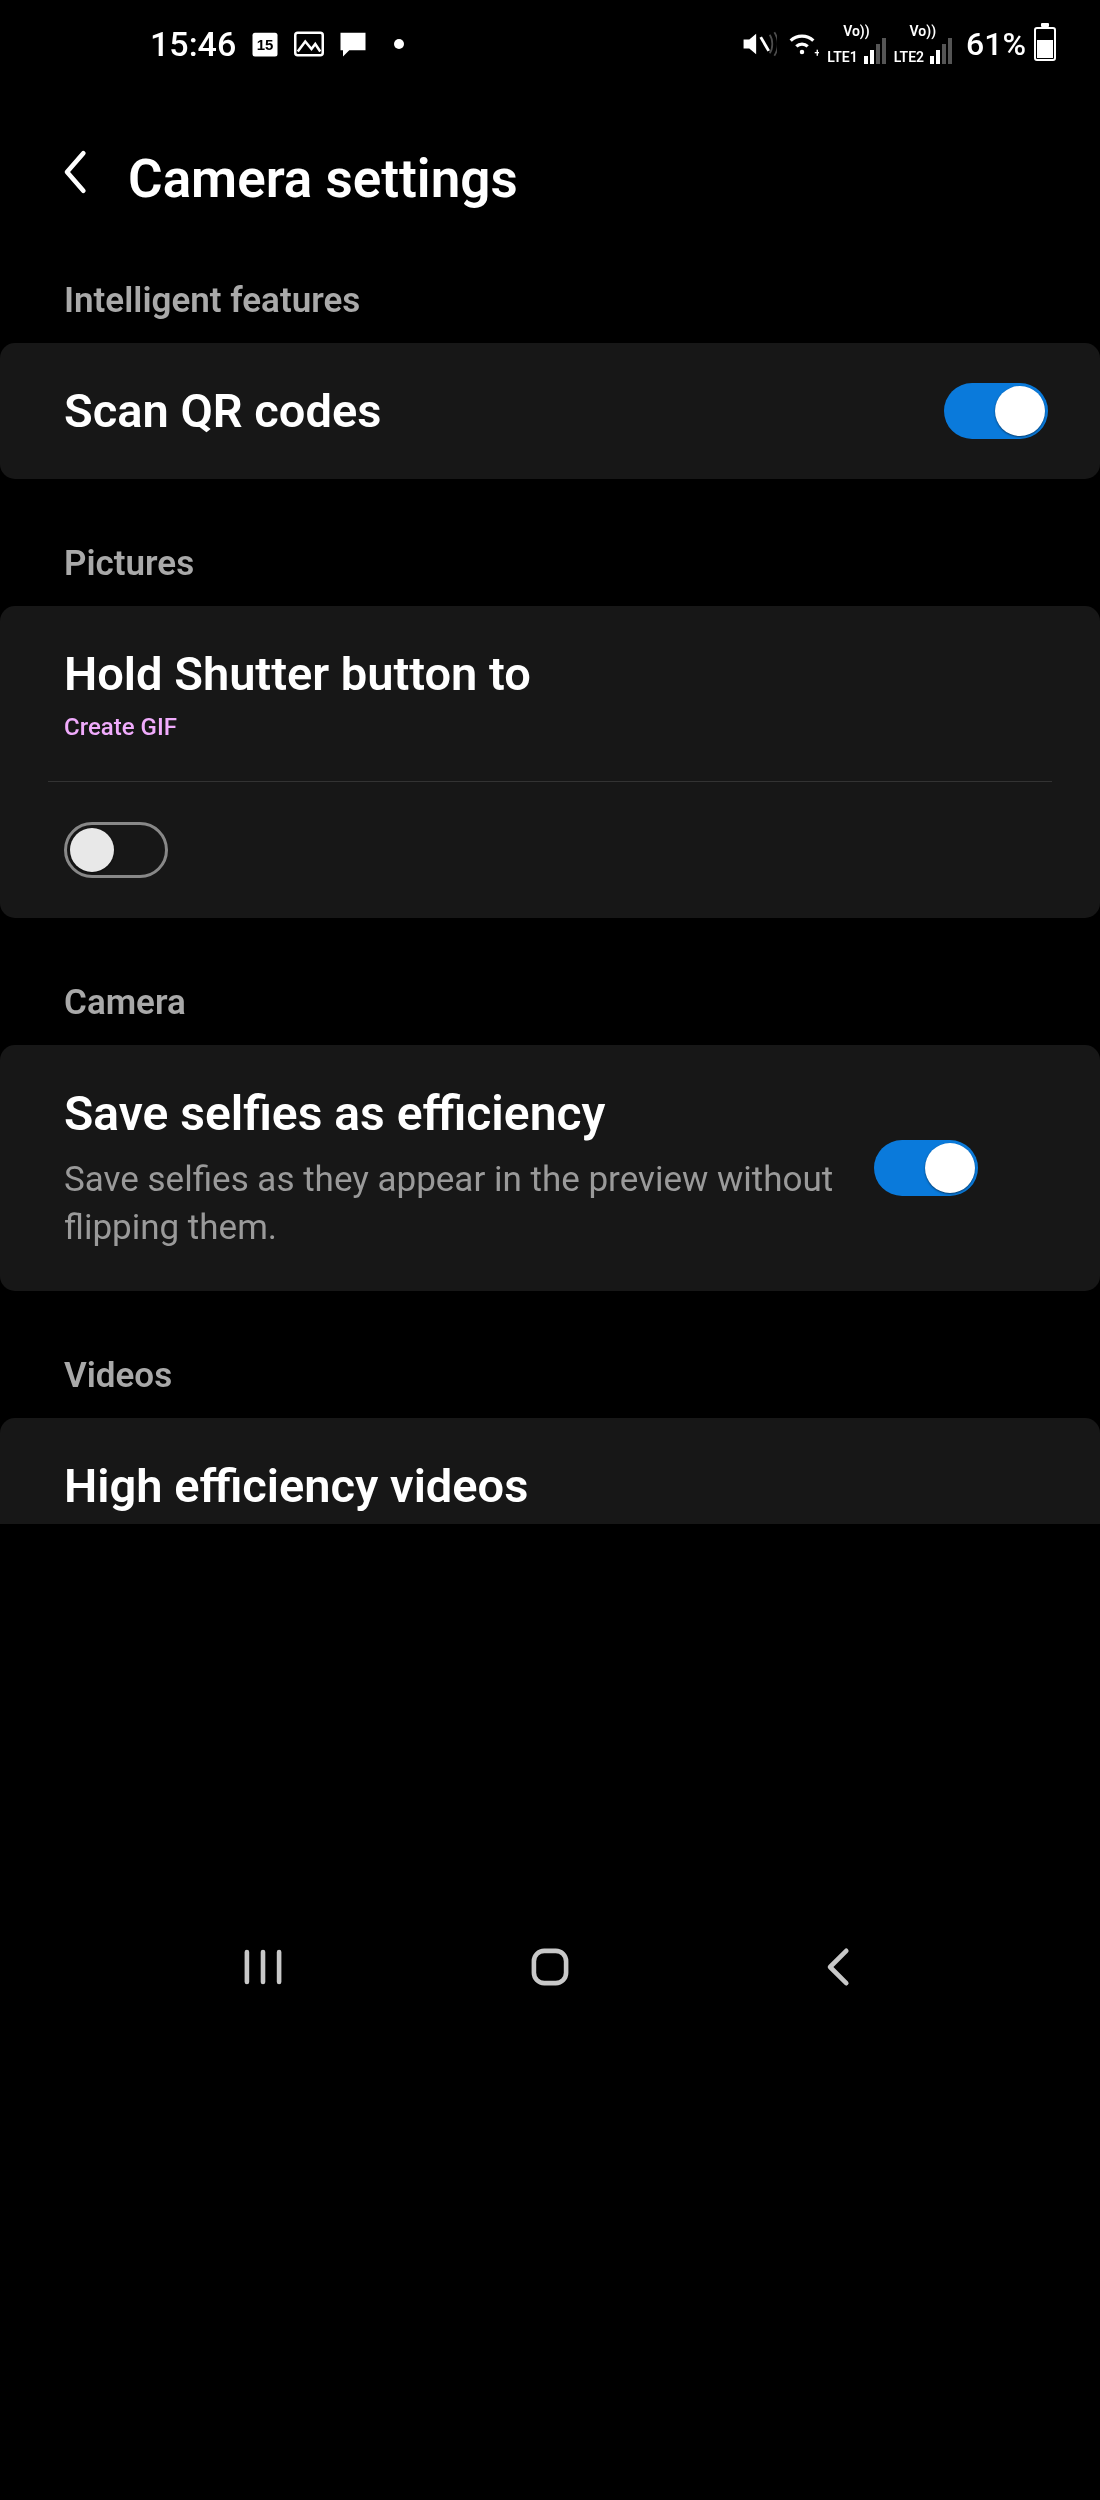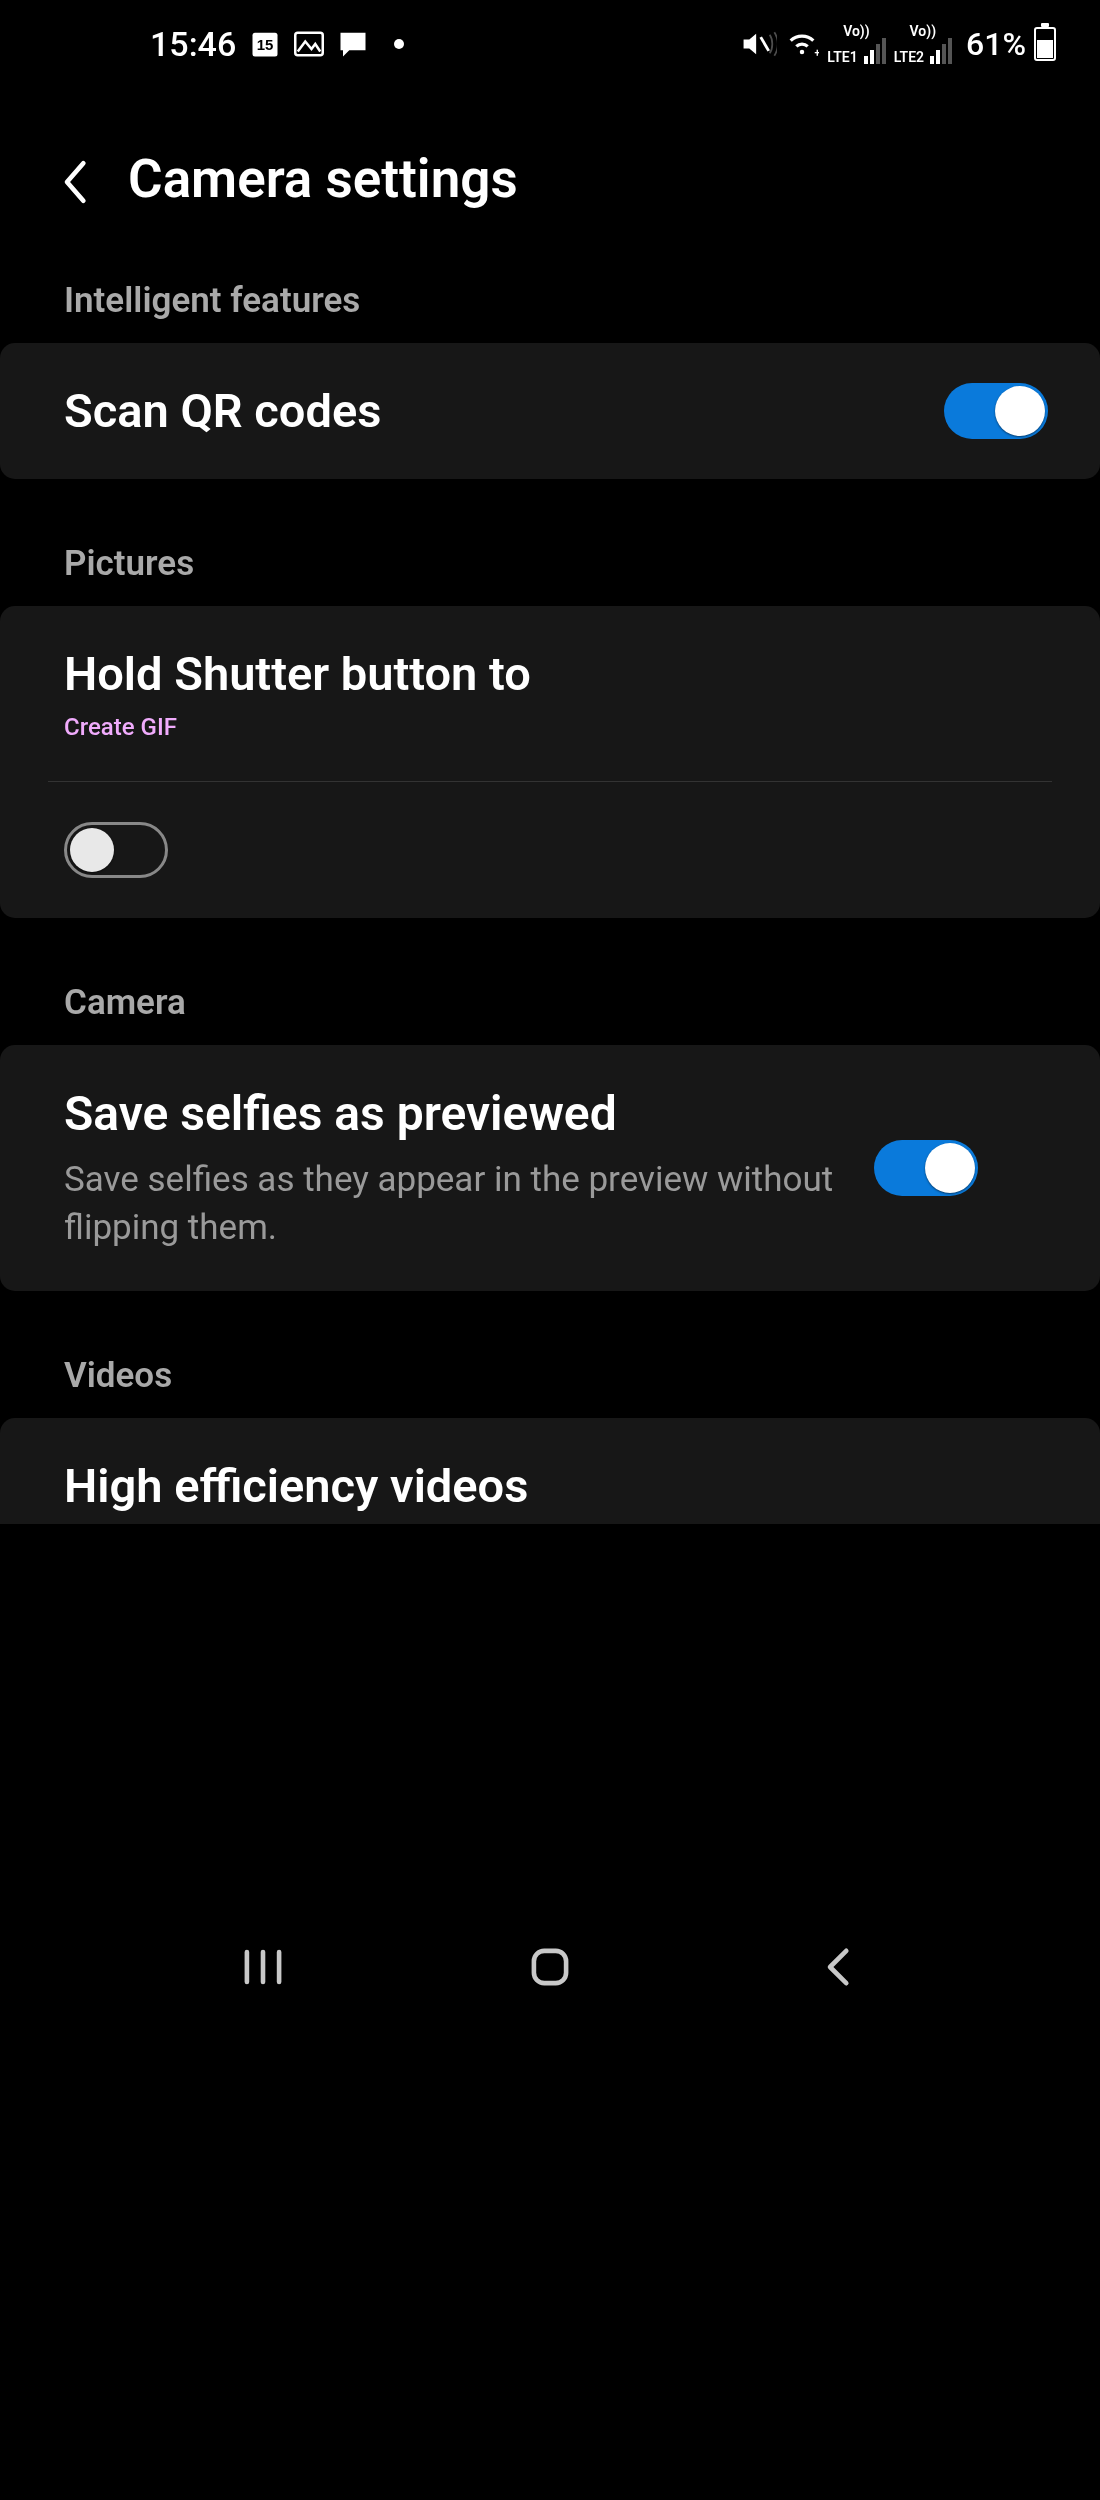--- a/index.html
+++ b/index.html
@@ -13,21 +13,21 @@
     .batt { width:22px; height:34px; border:2.5px solid #fff; border-radius:3px; position:relative; }
     .batt::before { content:""; position:absolute; top:-6px; left:5px; width:8px; height:4px; background:#fff; border-radius:1px; }
     .batt-fill { position:absolute; bottom:1px; left:1px; right:1px; height:60%; background:#fff; }
     .sim-txt { font-size:14px; line-height:1; font-weight:600; margin-right:2px; }
     .sim-vo { font-size:14px; }
     .bars { display:flex; align-items:flex-end; gap:2px; }
     .bars span { width:4px; background:#fff; }
     .bars span:nth-child(1){height:8px} .bars span:nth-child(2){height:14px} .bars span:nth-child(3){height:20px} .bars span:nth-child(4){height:26px}
     .bars.dim span:nth-child(3),.bars.dim span:nth-child(4){background:#555}
 
-    .header { display:flex; align-items:flex-end; gap:40px; padding:60px 60px 70px 60px; }
+    .header { display:flex; align-items:flex-start; gap:40px; padding:60px 60px 70px 60px; }
     .back-chevron { width:28px; height:48px; }
     .title { font-size:53px; font-weight:600; }
 
     .content { flex:1; overflow:hidden; }
     .section-header { color:#a9a9a9; font-size:35px; font-weight:600; padding:0 64px 22px 64px; }
 
     .card { background:#171717; border-radius:15px; margin:0 0 64px 0; }
     .card.cut { border-bottom-left-radius:0; border-bottom-right-radius:0; }
     .row { display:flex; align-items:center; padding:40px 52px 40px 64px; gap:30px; }
     .row + .row { border-top:1px solid #333; margin:0 48px; padding-left:16px; padding-right:4px; }
@@ -159,21 +159,21 @@
         <div class="toggle off">
             <div class="knob"></div>
           </div>
       </div>
     </div>
 
     <div class="section-header">Camera</div>
     <div class="card">
       <div class="row">
         <div class="row-text" style="max-width:780px">
-          <div class="row-title lg">Save selfies as previewed</div>
+          <div class="row-title lg">Save selfies as efficiency</div>
           <div class="row-desc">Save selfies as they appear in the preview without flipping them.</div>
         </div>
         <div class="toggle on">
             <div class="knob"></div>
           </div>
       </div>
     </div>
 
     <div class="section-header">Videos</div>
     <div class="card cut">

